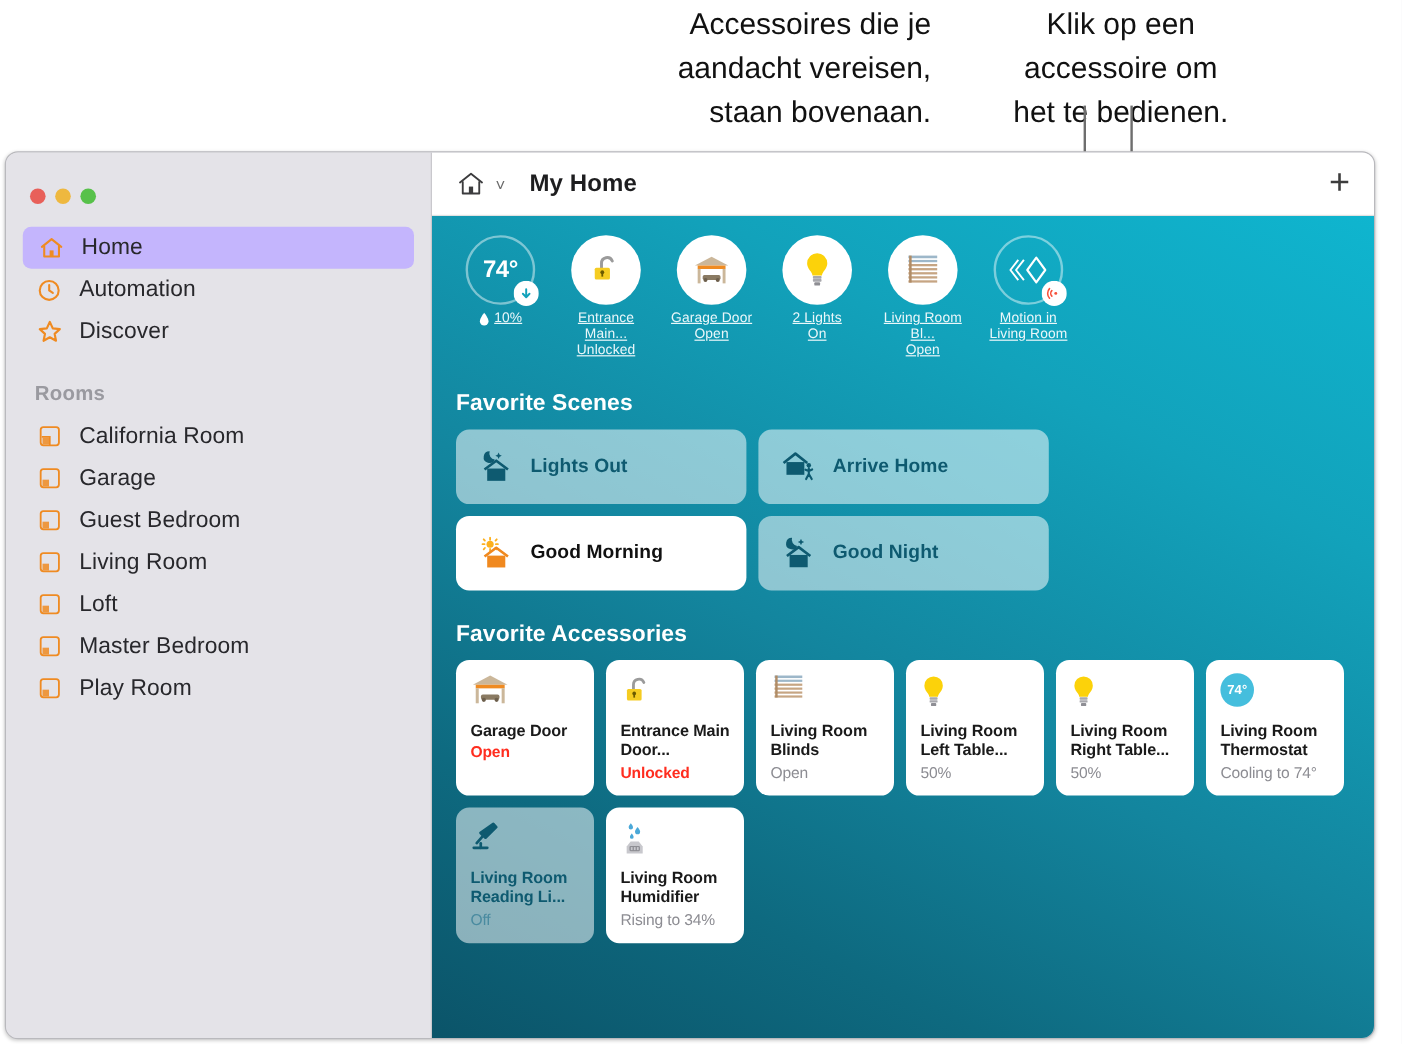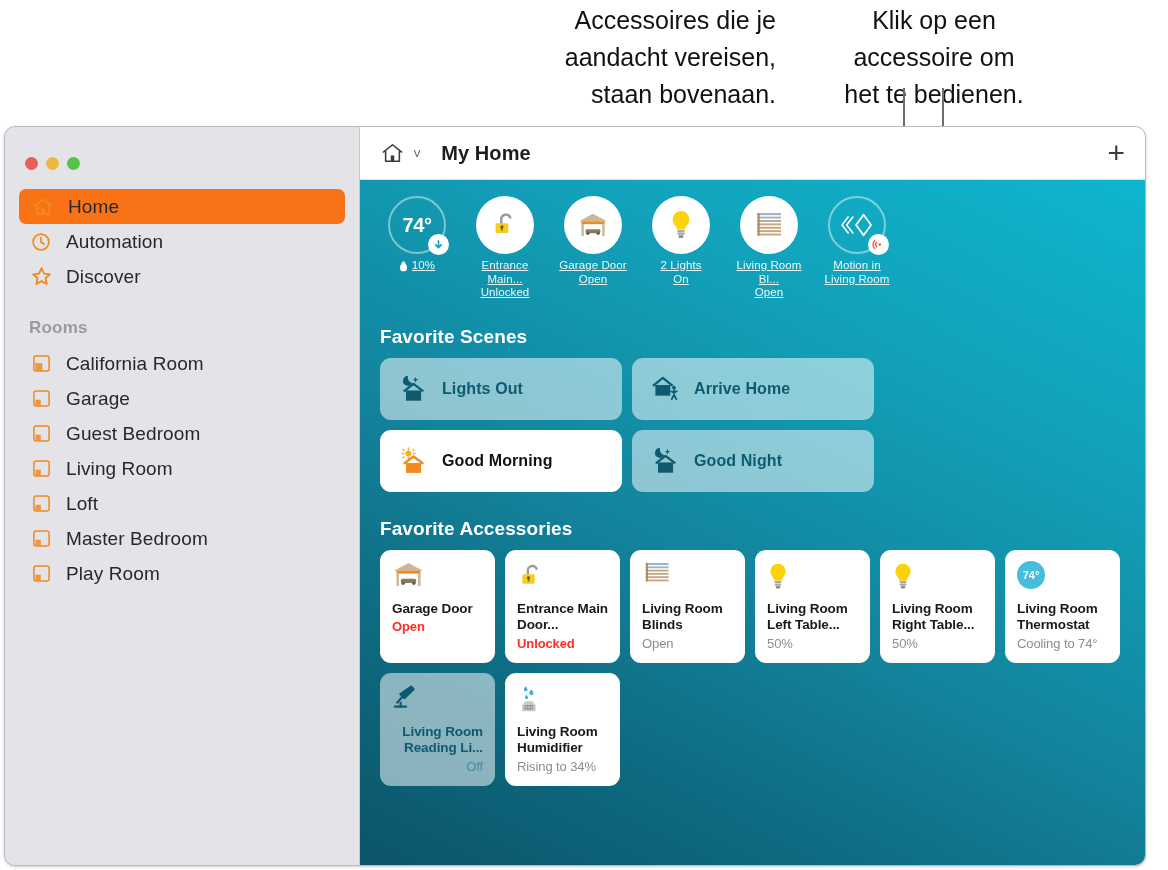--- a/index.html
+++ b/index.html
@@ -61,21 +61,21 @@
   .tl.green  { background: #57c14a; }
 
   .side-list { margin-top: 12px; padding: 0 14px; }
   .side-item {
     display: flex; align-items: center; gap: 13px;
     height: 35px; padding: 0 10px;
     border-radius: 7px;
     font-size: 19px; color: #28282c;
     letter-spacing: .1px;
   }
-  .side-item.selected { background: #f97316; padding-left: 12px; }
+  .side-item.selected { background: #c4b5fd; padding-left: 12px; }
   .side-ico { width: 24px; height: 24px; flex: 0 0 24px; display:flex; align-items:center; justify-content:center;}
   .side-ico svg { display:block; }
   .rooms-header {
     font-size: 17px; color: #9a9aa0; font-weight: 700;
     padding: 0 24px; margin: 24px 4px 8px 0; letter-spacing: .2px;
   }
 
   
   .main { flex: 1 1 auto; display: flex; flex-direction: column; min-width: 0; }
   .toolbar {
@@ -155,21 +155,21 @@
     grid-template-columns: repeat(6, 115px);
     gap: 10px 10px;
     margin-left: 2px;
   }
   .acc-card {
     height: 113px; border-radius: 11px;
     background: #ffffff;
     padding: 11px 12px 10px 12px;
     display: flex; flex-direction: column;
   }
-  .acc-card.off { background: rgba(255,255,255,.52); text-align: right; }
+  .acc-card.off { background: rgba(255,255,255,.52); }
   .acc-ico { height: 34px; display: flex; align-items: flex-start; }
   .acc-name {
     font-size: 13.5px; font-weight: 700; color: #1a1a1a;
     line-height: 16.5px; margin-top: 6px; letter-spacing: -.1px;
   }
   .acc-card.off .acc-name { color: #0e5a70; }
   .acc-state { font-size: 13px; color: #8c8c92; margin-top: 2px; letter-spacing: -.1px; }
   .acc-state.alert { color: #ff2d1f; font-weight: 700; }
   .acc-card.off .acc-state { color: #4a8ba0; }
   .thermo-pill {

